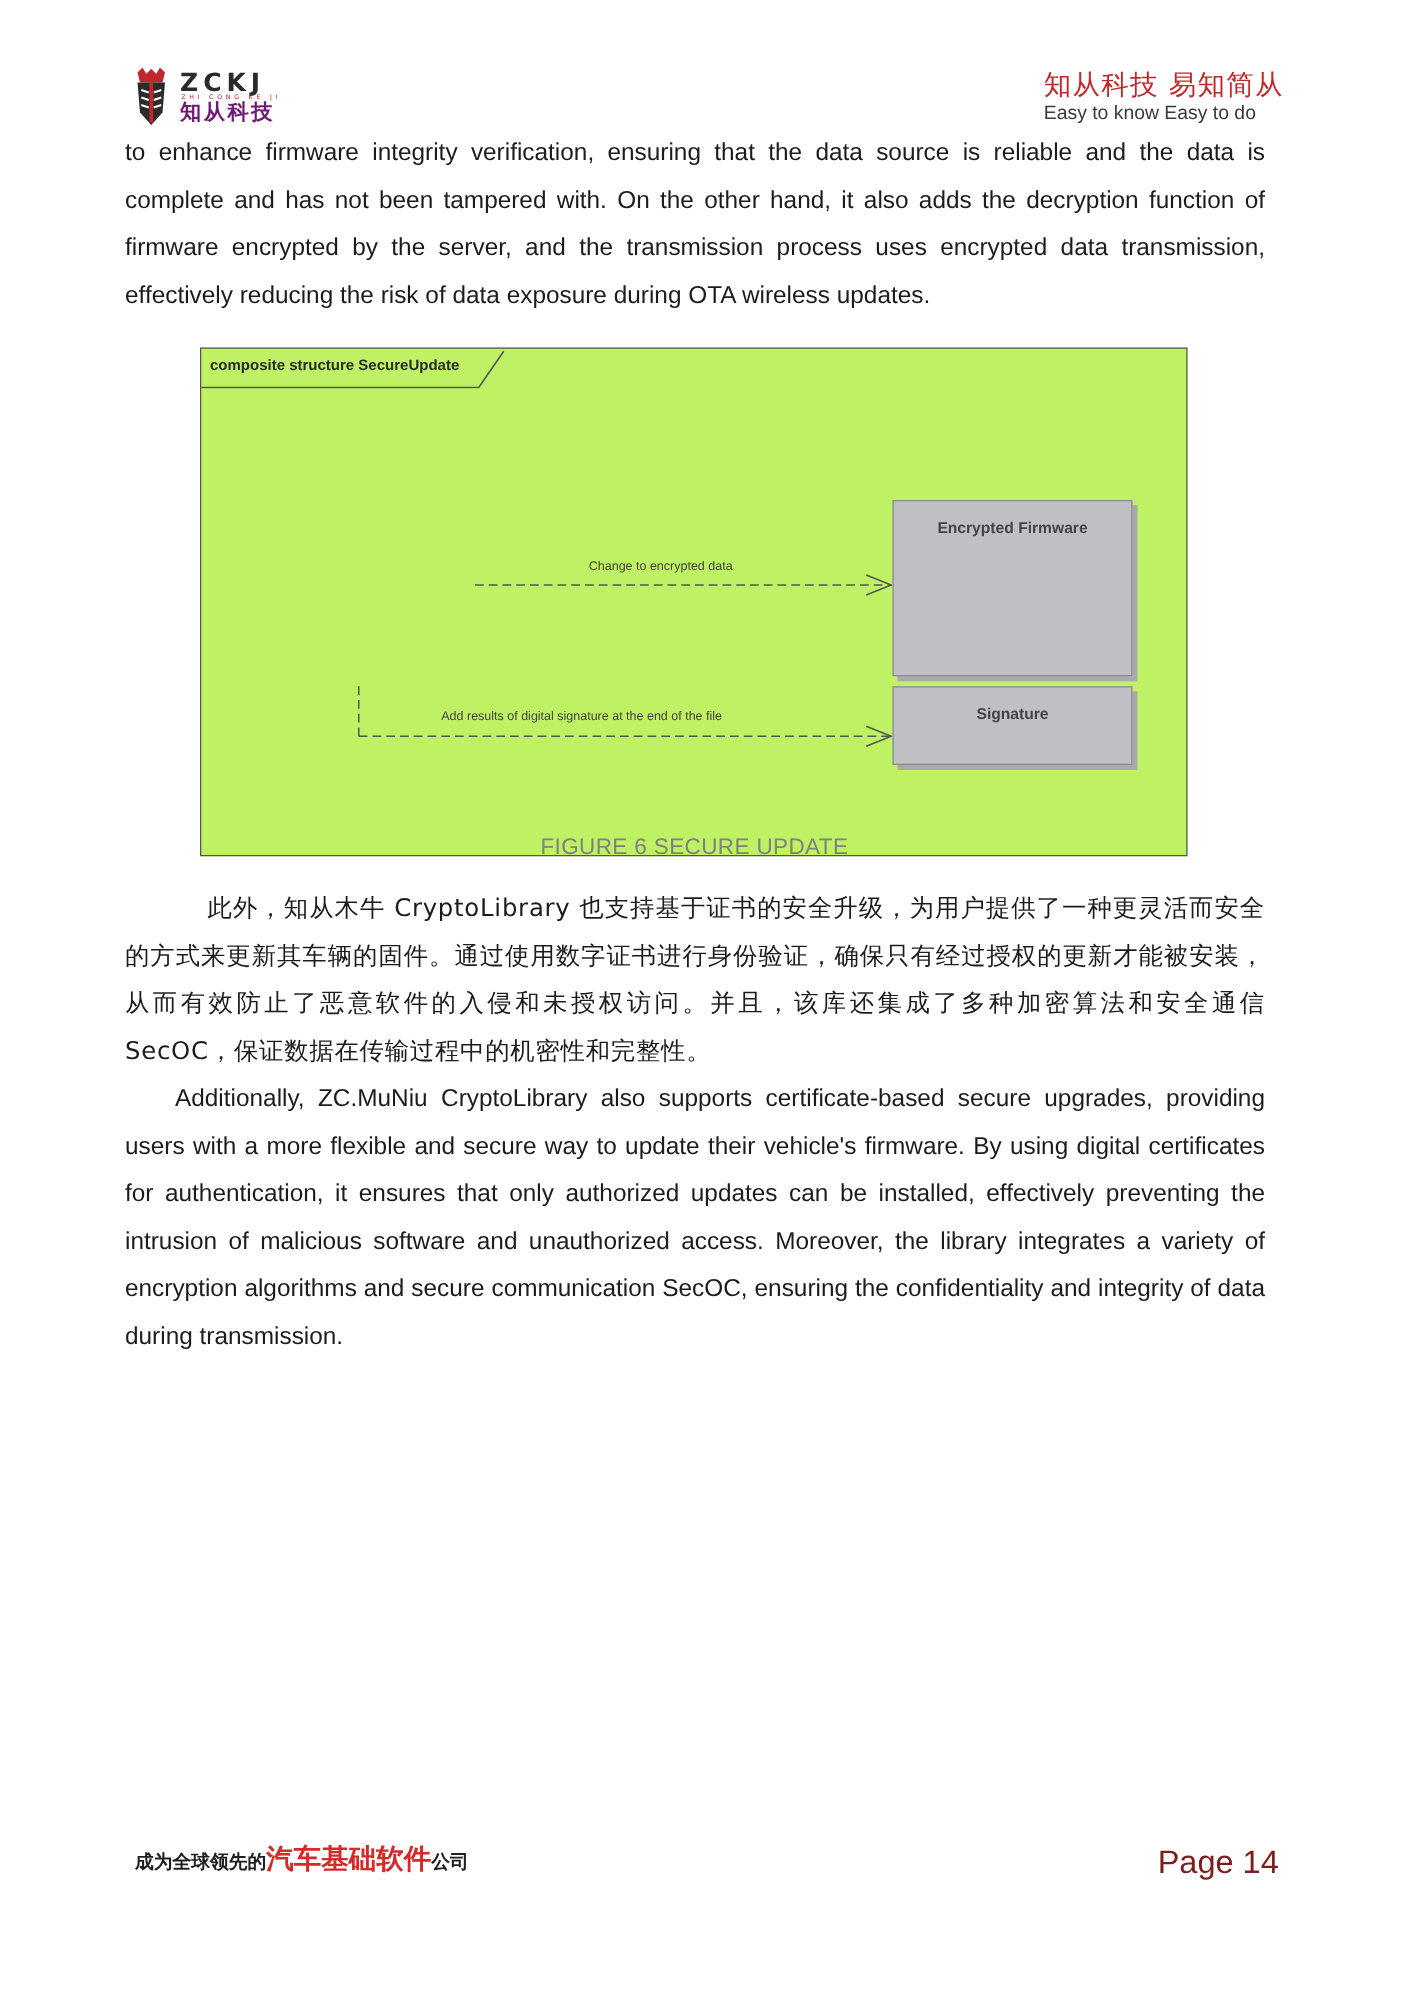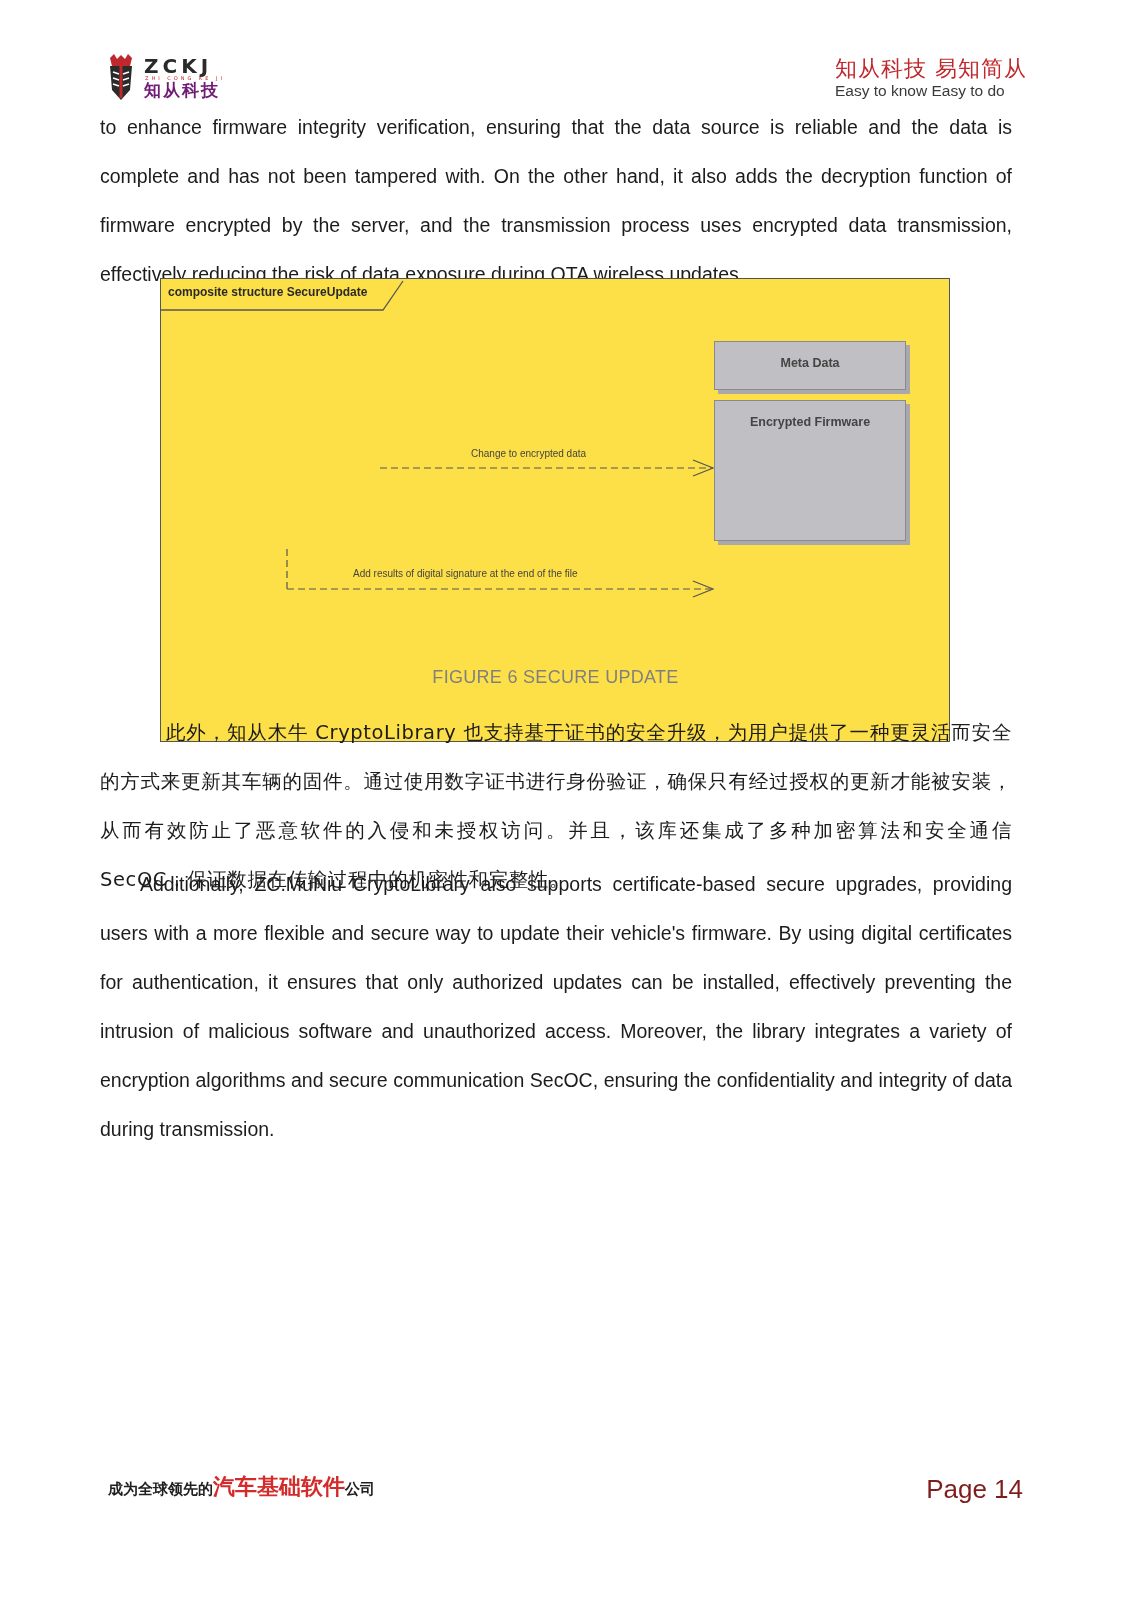--- a/index.html
+++ b/index.html
@@ -14,27 +14,27 @@
                   font-weight: bold; font-size: 20px; letter-spacing: 4px; color: #2a2a2a; line-height: 20px; }
   .logo-sub { position: absolute; left: 39px; top: 21px; font-size: 5px; letter-spacing: 3px; color: #c0282d; line-height: 6px; }
   .logo-cn { position: absolute; left: 38px; top: 27px; font-size: 17px; font-weight: bold; color: #701a75; line-height: 19px; letter-spacing: 2px; }
 
   .slogan { right: 104px; top: 56px; text-align: left; }
   .slogan-cn { font-size: 22px; color: #c0282d; line-height: 26px; letter-spacing: 1px; }
   .slogan-en { font-size: 15.5px; color: #3a3a3a; line-height: 18px; font-family: "Liberation Sans", sans-serif; }
 
   
   .para { left: 100px; width: 912px; font-family: "Liberation Sans", sans-serif; font-size: 19.5px;
-          line-height: 49px; text-align: justify; color: #1c1c1c; }
+          line-height: 38px; text-align: justify; color: #1c1c1c; }
   .para-cn { font-family: "DejaVu Sans", sans-serif; font-size: 19.5px; letter-spacing: 0.6px; }
   .indent-cn { text-indent: 66px; }
   .indent-en { text-indent: 40px; }
 
   
-  .diagram { left: 160px; top: 278px; width: 790px; height: 464px; border: 1.3px solid #555; box-sizing: border-box; background: #fde047; }
+  .diagram { left: 160px; top: 278px; width: 790px; height: 407px; border: 1.3px solid #555; box-sizing: border-box; background: #bef264; }
   .frame-tab { position: absolute; left: 0; top: 0; }
   .frame-label { position: absolute; left: 7px; top: 6px; font-family: "Liberation Sans", sans-serif; font-weight: bold;
                  font-size: 12px; color: #2a2a2a; }
   .block { position: absolute; background: #c0c0c4; border: 1px solid #8a8a8e; box-sizing: border-box;
            box-shadow: 4px 4px 0 #a9a9ad; }
   .block-label { position: absolute; left: 0; right: 0; text-align: center; font-family: "Liberation Sans", sans-serif;
                  font-weight: bold; font-size: 12.5px; color: #444; }
   .conn-label { position: absolute; font-family: "Liberation Sans", sans-serif; font-size: 10px; color: #444; white-space: nowrap; }
   .diagram svg.lines { position: absolute; left: 0; top: 0; }
 
@@ -75,25 +75,25 @@
   <div class="frame-label">composite structure SecureUpdate</div>
 
   <svg class="lines" width="790" height="362">
     <line x1="219" y1="189" x2="552" y2="189" stroke="#555" stroke-width="1.2" stroke-dasharray="7,4"></line>
     <path d="M532 181 L552 189 L532 197" fill="none" stroke="#555" stroke-width="1.2"></path>
     <line x1="126" y1="270" x2="126" y2="310" stroke="#555" stroke-width="1.2" stroke-dasharray="7,4"></line>
     <line x1="126" y1="310" x2="552" y2="310" stroke="#555" stroke-width="1.2" stroke-dasharray="7,4"></line>
     <path d="M532 302 L552 310 L532 318" fill="none" stroke="#555" stroke-width="1.2"></path>
   </svg>
 
-  <div class="block" style="left:553px; top:62px; width:192px; height:49px;">
-    <div class="block-label" style="top:14px;">Meta Data</div>
-  </div>
   <div class="block" style="left:553px; top:121px; width:192px; height:141px;">
     <div class="block-label" style="top:14px;">Encrypted Firmware</div>
+  </div>
+  <div class="block" style="left:553px; top:270px; width:192px; height:63px;">
+    <div class="block-label" style="top:14px;">Signature</div>
   </div>
 
   <div class="conn-label" style="left:310px; top:169px;">Change to encrypted data</div>
   <div class="conn-label" style="left:192px; top:289px;">Add results of digital signature at the end of the file</div>
 </div>
 
 <div class="abs caption">FIGURE 6 SECURE UPDATE</div>
 
 <div class="abs para para-cn indent-cn" style="top:708px;">此外，知从木牛 CryptoLibrary 也支持基于证书的安全升级，为用户提供了一种更灵活而安全的方式来更新其车辆的固件。通过使用数字证书进行身份验证，确保只有经过授权的更新才能被安装，从而有效防止了恶意软件的入侵和未授权访问。并且，该库还集成了多种加密算法和安全通信 SecOC，保证数据在传输过程中的机密性和完整性。</div>
 

